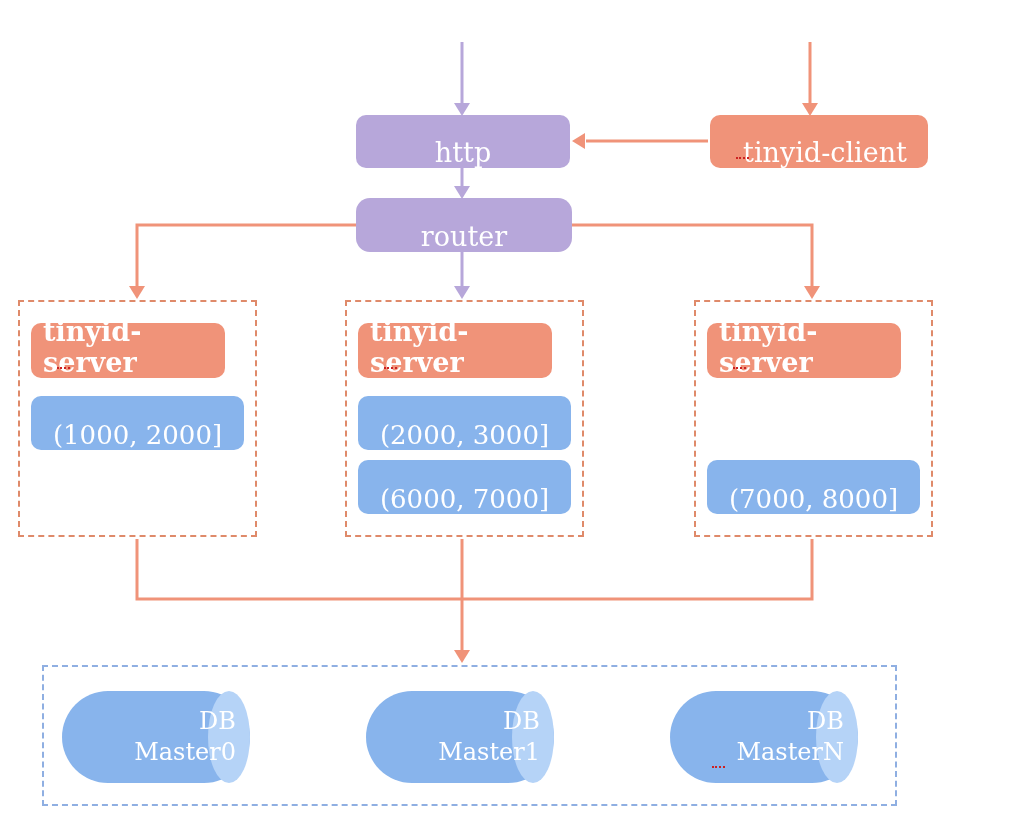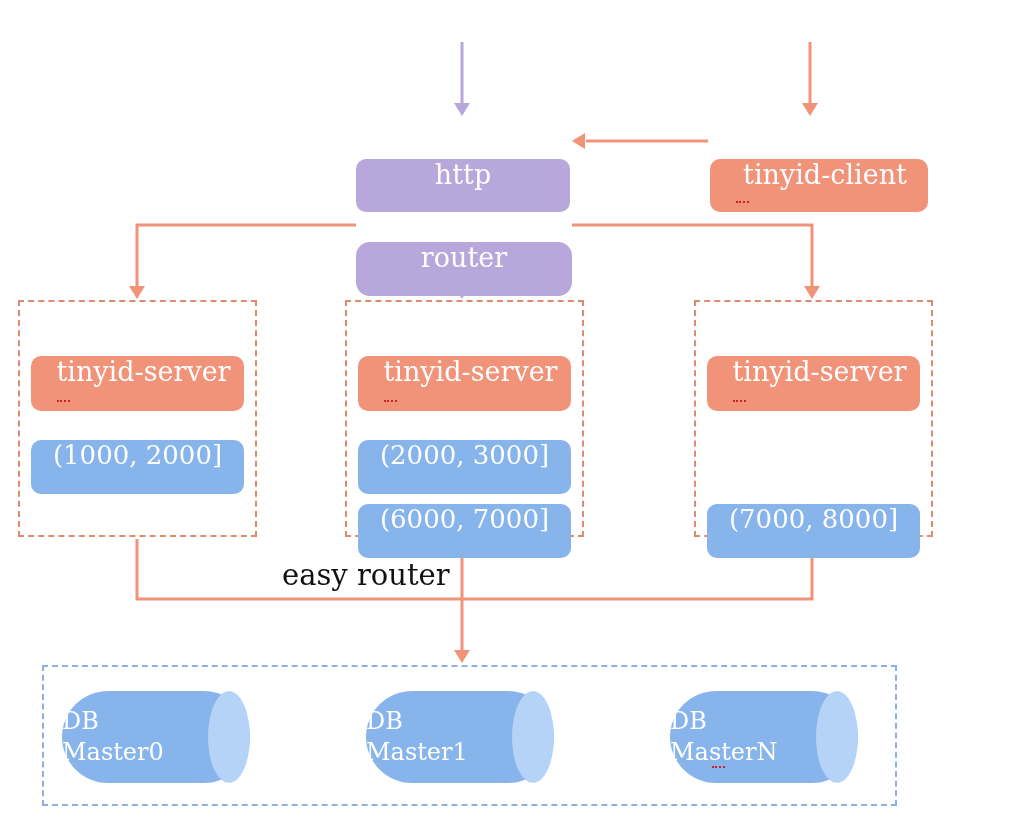--- a/index.html
+++ b/index.html
@@ -8,49 +8,49 @@
          font-family: "DejaVu Serif", "Liberation Serif", serif; }
 
   .canvas { position: absolute; inset: 0; }
 
   svg.wires { position: absolute; left: 0; top: 0; }
   .wp { stroke: var(--purple); stroke-width: 3; fill: none; }
   .ws { stroke: var(--salmon); stroke-width: 3; fill: none; }
   .hp { fill: var(--purple); stroke: none; }
   .hs { fill: var(--salmon); stroke: none; }
 
-  .box { position: absolute; display: flex; align-items: flex-start; justify-content: center;
-         color: #ffffff; font-size: 27px; border-radius: 10px; margin-top: 44px; }
+  .box { position: absolute; display: flex; align-items: flex-end; justify-content: center;
+         color: #ffffff; font-size: 27px; border-radius: 10px; }
   .purple { background: var(--purple); }
   .salmon { background: var(--salmon); padding-left: 12px; }
   .blue   { background: var(--blue); }
 
   .http-box   { left: 356px; top: 115px; width: 214px; height: 53px; }
   .client-box { left: 710px; top: 115px; width: 218px; height: 53px; }
   .router-box { left: 356px; top: 198px; width: 216px; height: 54px; border-radius: 14px; }
 
   .server-group { position: absolute; top: 300px; width: 239px; height: 237px;
                   border: 2px dashed var(--server_border); }
   .sg1 { left: 18px; }  .sg2 { left: 345px; }  .sg3 { left: 694px; }
-  .server-box { left: 11px; top: 10px;  width: 213px; height: 55px; }
+  .server-box { left: 11px; top: 21px;  width: 194px; height: 55px; font-weight: bold; }
   .range-box1 { left: 11px; top: 94px;  width: 213px; height: 54px; font-size: 26px; }
   .range-box2 { left: 11px; top: 158px; width: 213px; height: 54px; font-size: 26px; }
 
   .easy-router { position: absolute; left: 282px; top: 558px; font-size: 29px; color: #111111; }
 
   .db-group { position: absolute; left: 42px; top: 665px; width: 855px; height: 141px;
               border: 2px dashed var(--db_border); }
 
   .cyl { position: absolute; top: 24px; width: 188px; height: 92px; }
   .cyl1 { left: 18px; }  .cyl2 { left: 322px; }  .cyl3 { left: 626px; }
   .cyl-body { position: absolute; inset: 0; background: var(--blue); border-radius: 46px; }
   .cyl-cap  { position: absolute; right: 0; top: 0; width: 42px; height: 92px;
               background: var(--blue_light); border-radius: 50%; }
   .cyl-label { position: absolute; inset: 0; display: flex; flex-direction: column;
-               align-items: flex-start; justify-content: center; color: #ffffff;
+               align-items: flex-end; justify-content: center; color: #ffffff;
                font-size: 24px; line-height: 1.3; padding-right: 14px; }
 
   .squiggle { position: absolute; width: 13px; height: 0;
               border-bottom: 2px dotted var(--squiggle); }
   .sq-server { left: 26px; bottom: 9px; }
   .sq-client { left: 26px; bottom: 9px; }
   .sq-db     { left: 42px; bottom: 15px; }
 </style>
 </head>
 <body>
@@ -124,21 +124,20 @@
   <div class="server-group sg3">
     <div class="box salmon server-box">
       <span>tinyid-server</span>
       <span class="squiggle sq-server"></span>
     </div>
     <div class="box blue range-box2">
       <span>(7000, 8000]</span>
     </div>
   </div>
 
-  <div class="easy-router">easy router</div>
 
   <div class="db-group">
 
     <div class="cyl cyl1">
       <div class="cyl-body"></div>
       <div class="cyl-cap"></div>
       <div class="cyl-label">
         <span>DB</span>
         <span>Master0</span>
       </div>

